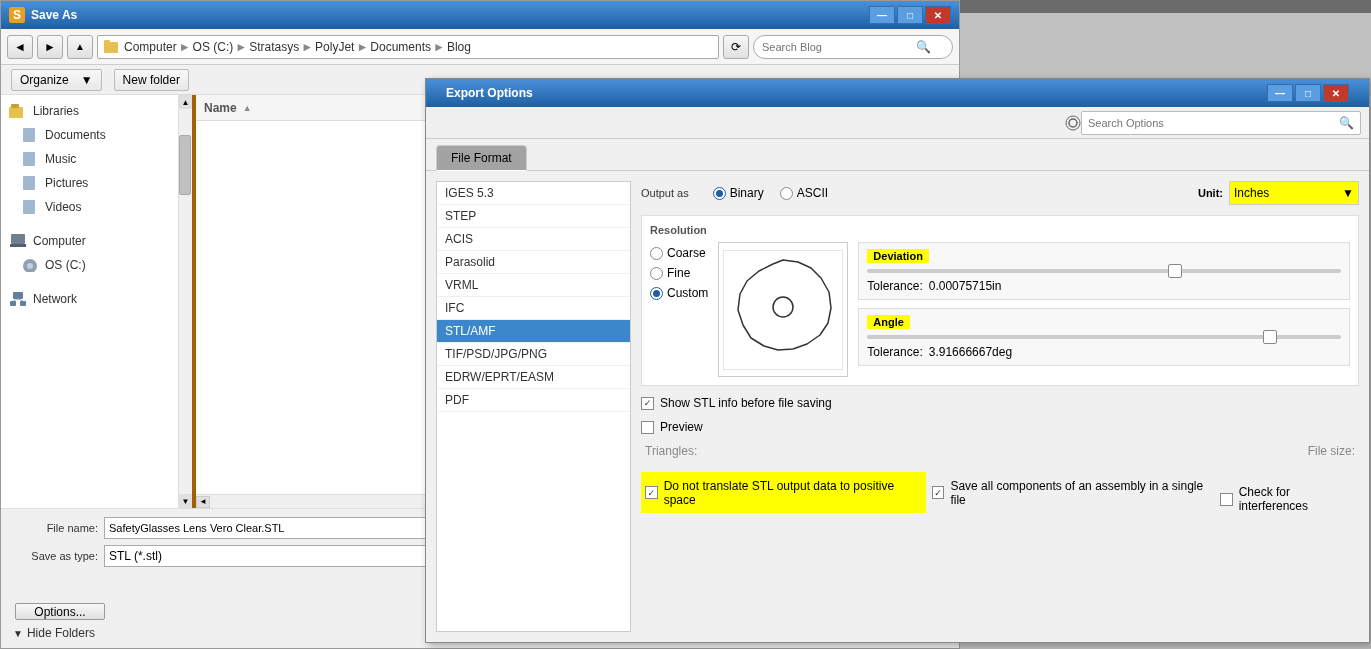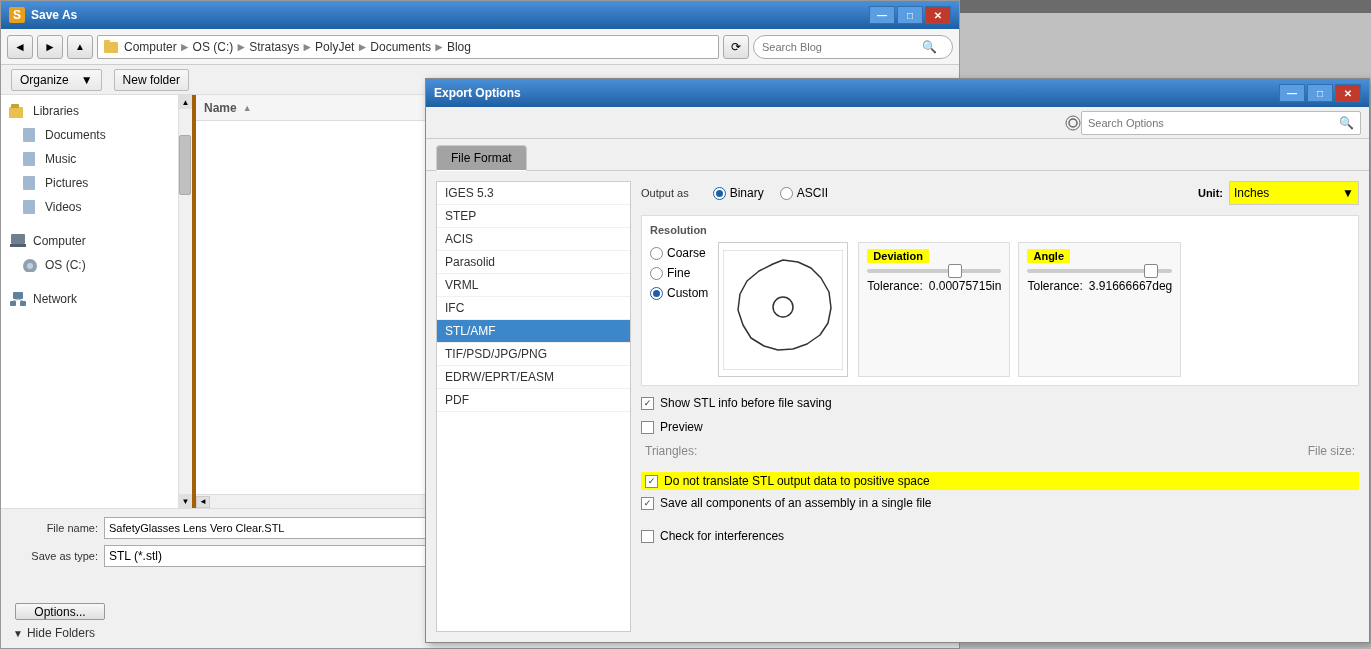--- a/index.html
+++ b/index.html
@@ -84,21 +84,21 @@
     .address-path-sep { color: #888; margin: 0 2px; }
     .search-box {
       width: 200px;
       height: 24px;
       background: white;
       border: 1px solid #aaa;
       border-radius: 12px;
       display: flex;
       align-items: center;
       padding: 0 8px;
-      gap: 20px;
+      gap: 14px;
     }
     .search-input {
       border: none; outline: none;
       width: 140px;
       font-size: 11px;
       background: transparent;
       color: #888;
     }
 
     
@@ -245,21 +245,21 @@
       box-shadow: 3px 3px 8px rgba(0,0,0,0.3);
       display: flex;
       flex-direction: column;
     }
 
     .dialog-title-bar {
       height: 28px;
       background: linear-gradient(to bottom, #4a90d9, #1e5fa3);
       display: flex;
       align-items: center;
-      padding: 0 8px;
+      padding: 0 20px;
       color: white;
       font-size: 12px;
       font-weight: bold;
     }
     .dialog-title { flex: 1; }
     .dialog-controls { display: flex; gap: 2px; }
 
     
     .dialog-toolbar {
       height: 32px;
@@ -394,26 +394,26 @@
       height: 135px;
       background: white;
       border: 1px solid #ccc;
       display: flex;
       align-items: center;
       justify-content: center;
     }
     .deviation-angle-panel {
       flex: 1;
       display: flex;
+      flex-direction: column;
+      gap: 8px;
+    }
+    .bottom-checkboxes {
+      display: flex;
       flex-direction: row;
-      gap: 8px;
-    }
-    .bottom-checkboxes {
-      display: flex;
-      flex-direction: column;
       gap: 6px;
       padding-top: 4px;
     }
 
     
     .cb {
       width: 13px; height: 13px;
       background: white;
       border: 1px solid #888;
       display: flex; align-items: center; justify-content: center;

